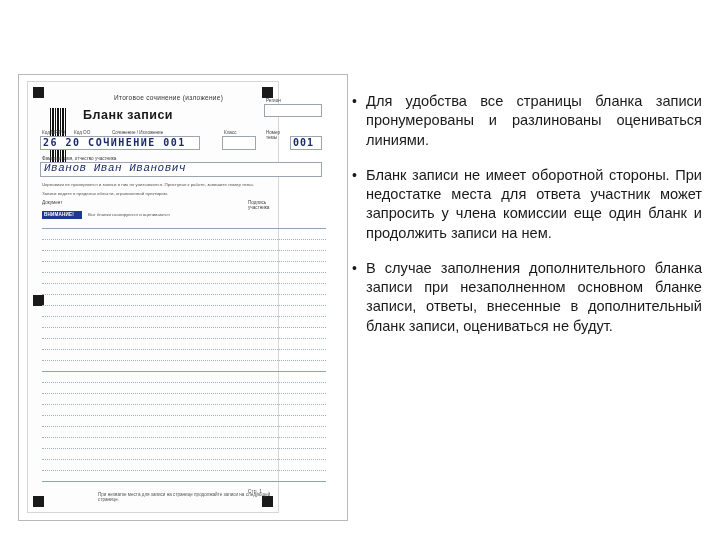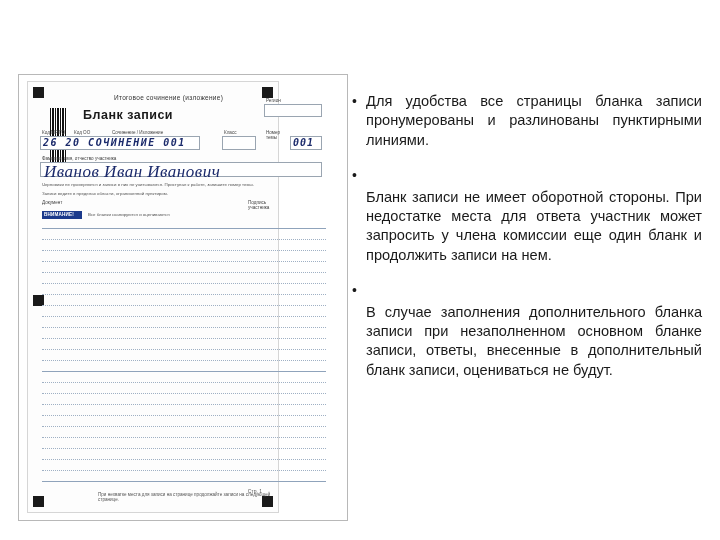--- a/index.html
+++ b/index.html
@@ -101,34 +101,33 @@
     background: #fff;
   }
   .hdr-label {
     position: absolute;
     font-size: 4.6px;
     color: #444;
     line-height: 1.1;
   }
   .hand {
     position: absolute;
-    font-family: Liberation Serif, serif;
+    font-family: Liberation Mono, monospace;
     font-style: italic;
     color: #1b2a6b;
-    font-size: 17px;
+    font-size: 11px;
     letter-spacing: 0.5px;
   }
   .digits {
     position: absolute;
     font-family: "DejaVu Sans Mono", monospace;
     color: #1b2a6b;
     font-size: 10px;
     letter-spacing: 1.5px;
     font-weight: bold;
-    font-style: italic;
   }
   .flag {
     position: absolute;
     left: 14px;
     top: 129px;
     width: 40px;
     height: 8px;
     background: #1b3a8c;
   }
   .flag-txt {
@@ -193,21 +192,21 @@
     flex: 0 0 auto;
     width: 14px;
     color: #1a1a1a;
     font-size: 14px;
     line-height: 1.32;
   }
   .bullet .txt {
     flex: 1 1 auto;
     text-align: justify;
   }
-  .b2 .txt, .b3 .txt { text-align: justify; margin-top: 22px; }
+  .b2 .txt, .b3 .txt { text-align: justify; }
 </style>
 </head>
 <body>
 
 <div class="slide">
 
 
   <div class="form-wrap">
     <div class="form-inner">
       <span class="sq tl"></span>
@@ -279,21 +278,21 @@
 
       <div class="form-footer">При нехватке места для записи на странице продолжайте записи на следующей странице.</div>
       <div class="page-num">Стр. 1</div>
     </div>
   </div>
 
   <div class="bullets">
 
     <div class="bullet b1">
       <span class="dot">•</span>
-      <span class="txt">Для удобства все страницы бланка записи пронумерованы и разлинованы пунктирными линиями.</span>
+      <span class="txt">Для удобства все страницы бланка записи пронумерованы и разлинованы оцениваться линиями.</span>
     </div>
 
     <div class="bullet b2">
       <span class="dot">•</span>
       <span class="txt">Бланк записи не имеет оборотной стороны. При недостатке места для ответа участник может запросить у члена комиссии еще один бланк и продолжить записи на нем.</span>
     </div>
 
     <div class="bullet b3">
       <span class="dot">•</span>
       <span class="txt">В случае заполнения дополнительного бланка записи при незаполненном основном бланке записи, ответы, внесенные в дополнительный бланк записи, оцениваться не будут.</span>

